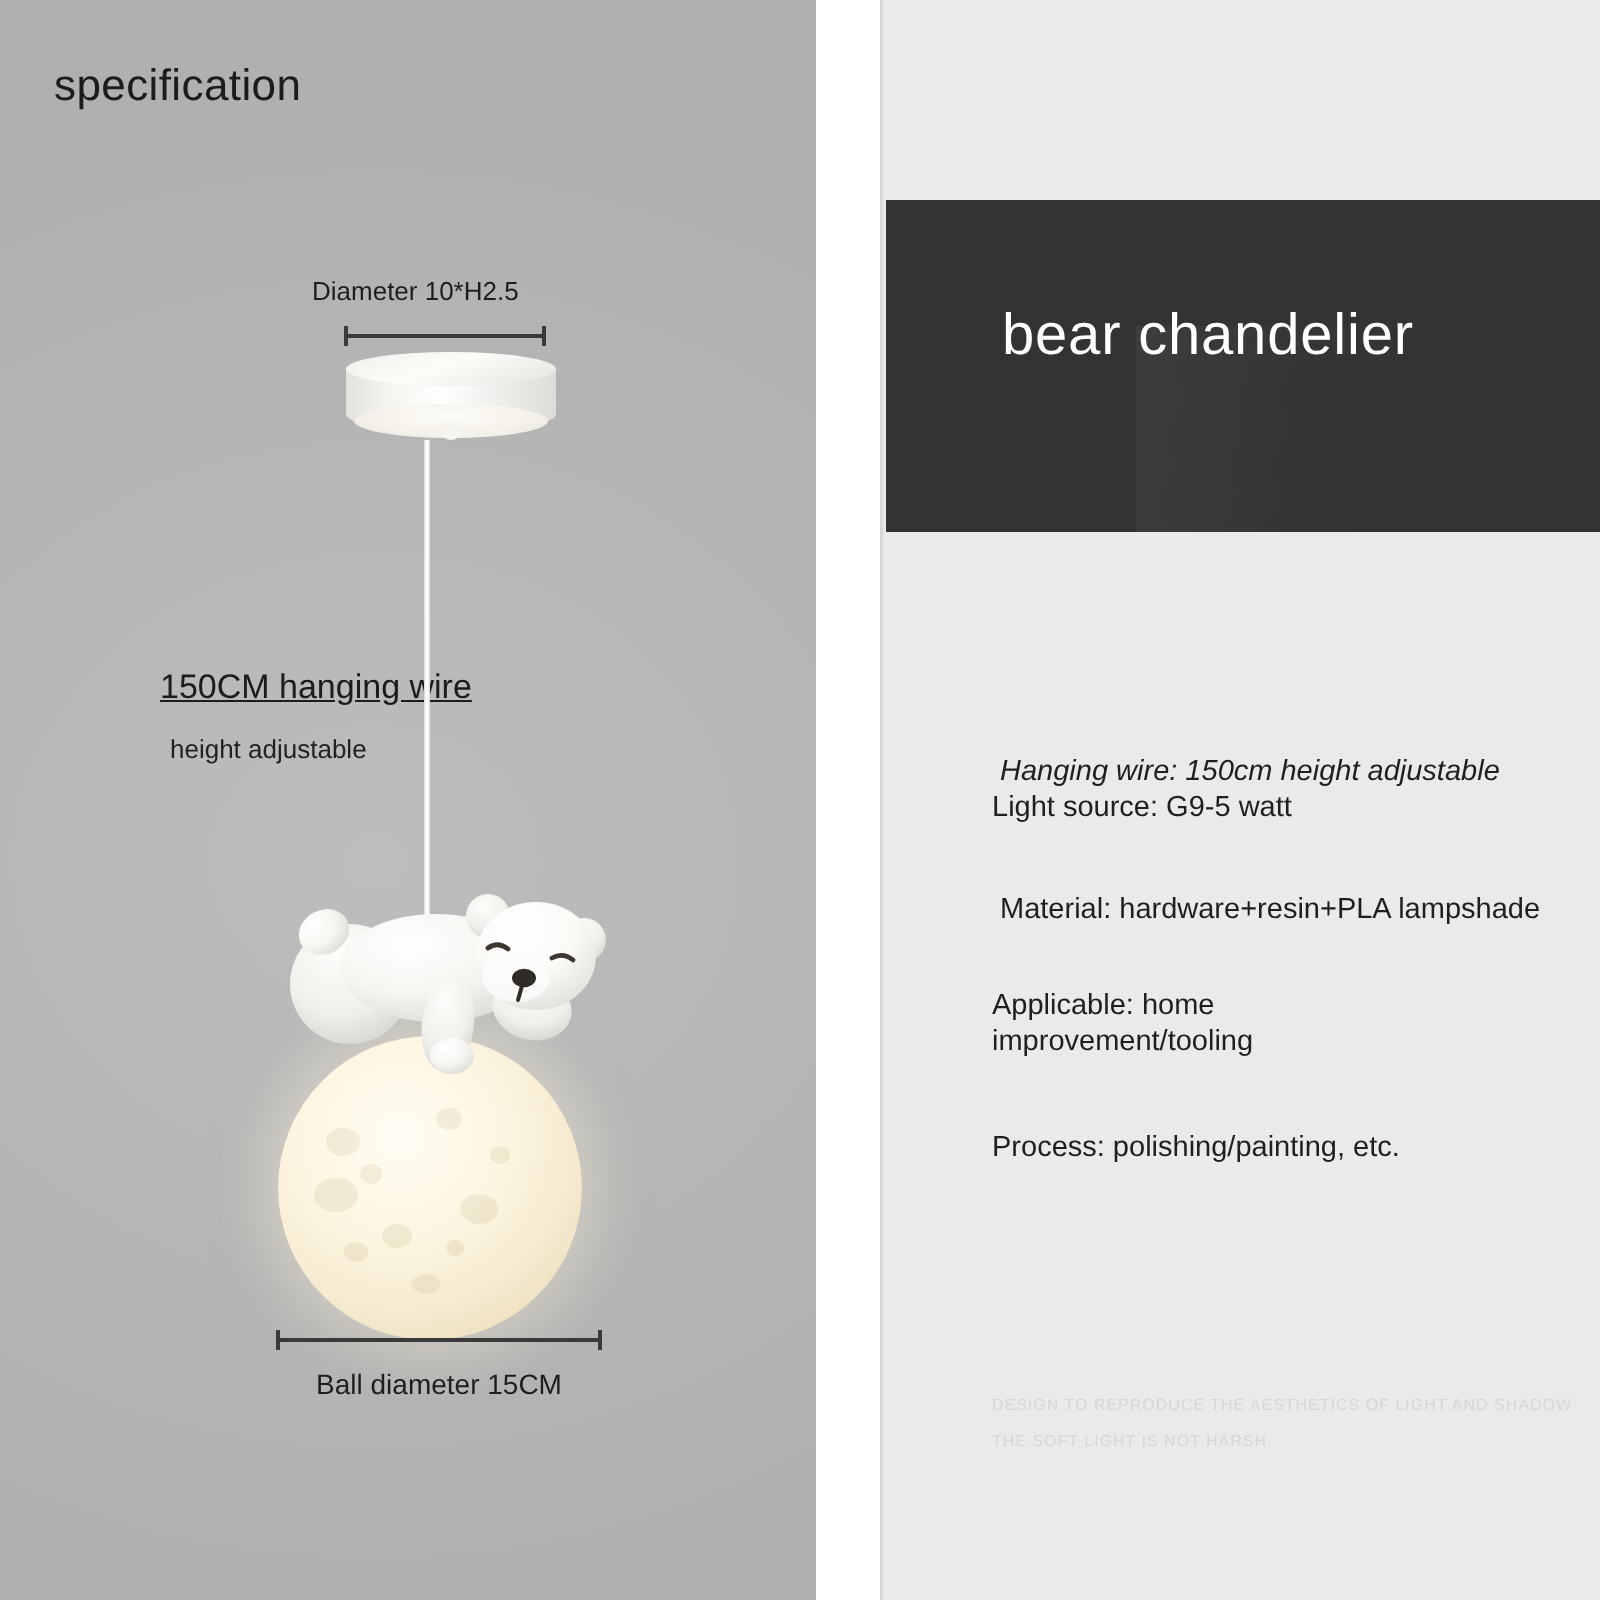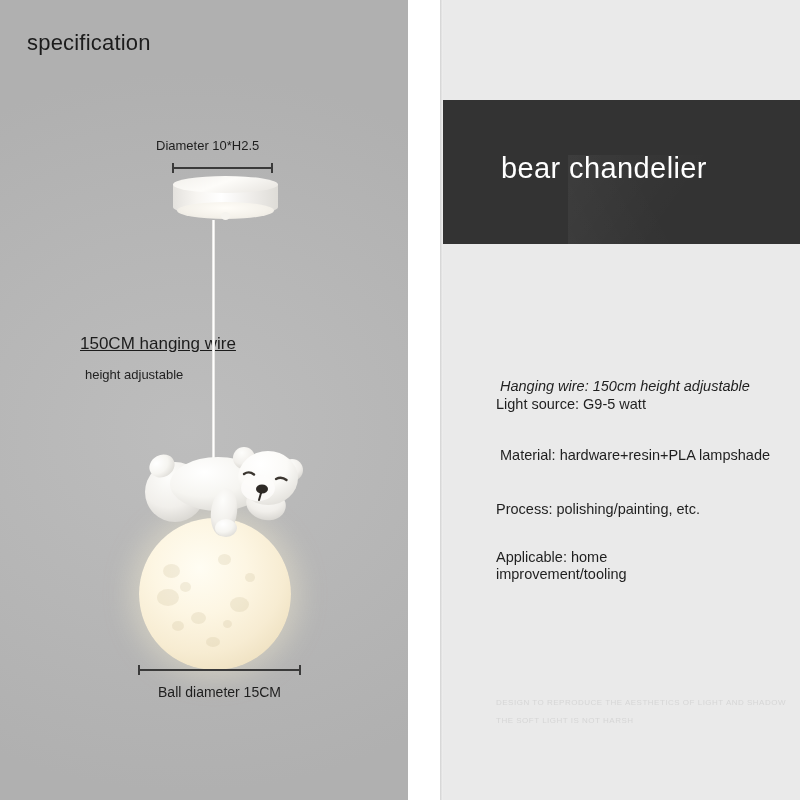--- a/index.html
+++ b/index.html
@@ -213,21 +213,21 @@
     width: 3px;
     height: 800px;
     background: linear-gradient(90deg, #d3d3d3 0%, #f2f2f2 100%);
   }
 
   .title-block {
     position: absolute;
     left: 443px;
     top: 100px;
     width: 357px;
-    height: 144px;
+    height: 166px;
     background: #333333;
     overflow: hidden;
   }
   .title-block::after {
     content: "";
     position: absolute;
     left: 35%;
     top: 38%;
     width: 200px;
     height: 150px;
@@ -374,22 +374,22 @@
   <div class="right-edge"></div>
 
   <div class="title-block">
     <div class="title-text">bear chandelier</div>
   </div>
 
   <div class="spec-list">
     <div class="spec-item indent" style="margin-top:38px;font-style:italic;">Hanging wire: 150cm height adjustable</div>
     <div class="spec-item" style="">Light source: G9-5 watt</div>
     <div class="spec-item indent" style="margin-top:34px;">Material: hardware+resin+PLA lampshade</div>
+    <div class="spec-item wrap" style="margin-top:30px; width:170px;">Applicable: home improvement/tooling</div>
     <div class="spec-item" style="margin-top:36px;">Process: polishing/painting, etc.</div>
-    <div class="spec-item wrap" style="margin-top:30px; width:170px;">Applicable: home improvement/tooling</div>
   </div>
 
   <div class="footer-note">
     <div class="footer-line">DESIGN TO REPRODUCE THE AESTHETICS OF LIGHT AND SHADOW</div>
     <div class="footer-line">THE SOFT LIGHT IS NOT HARSH</div>
   </div>
 
 </div>
 
 </body></html>

